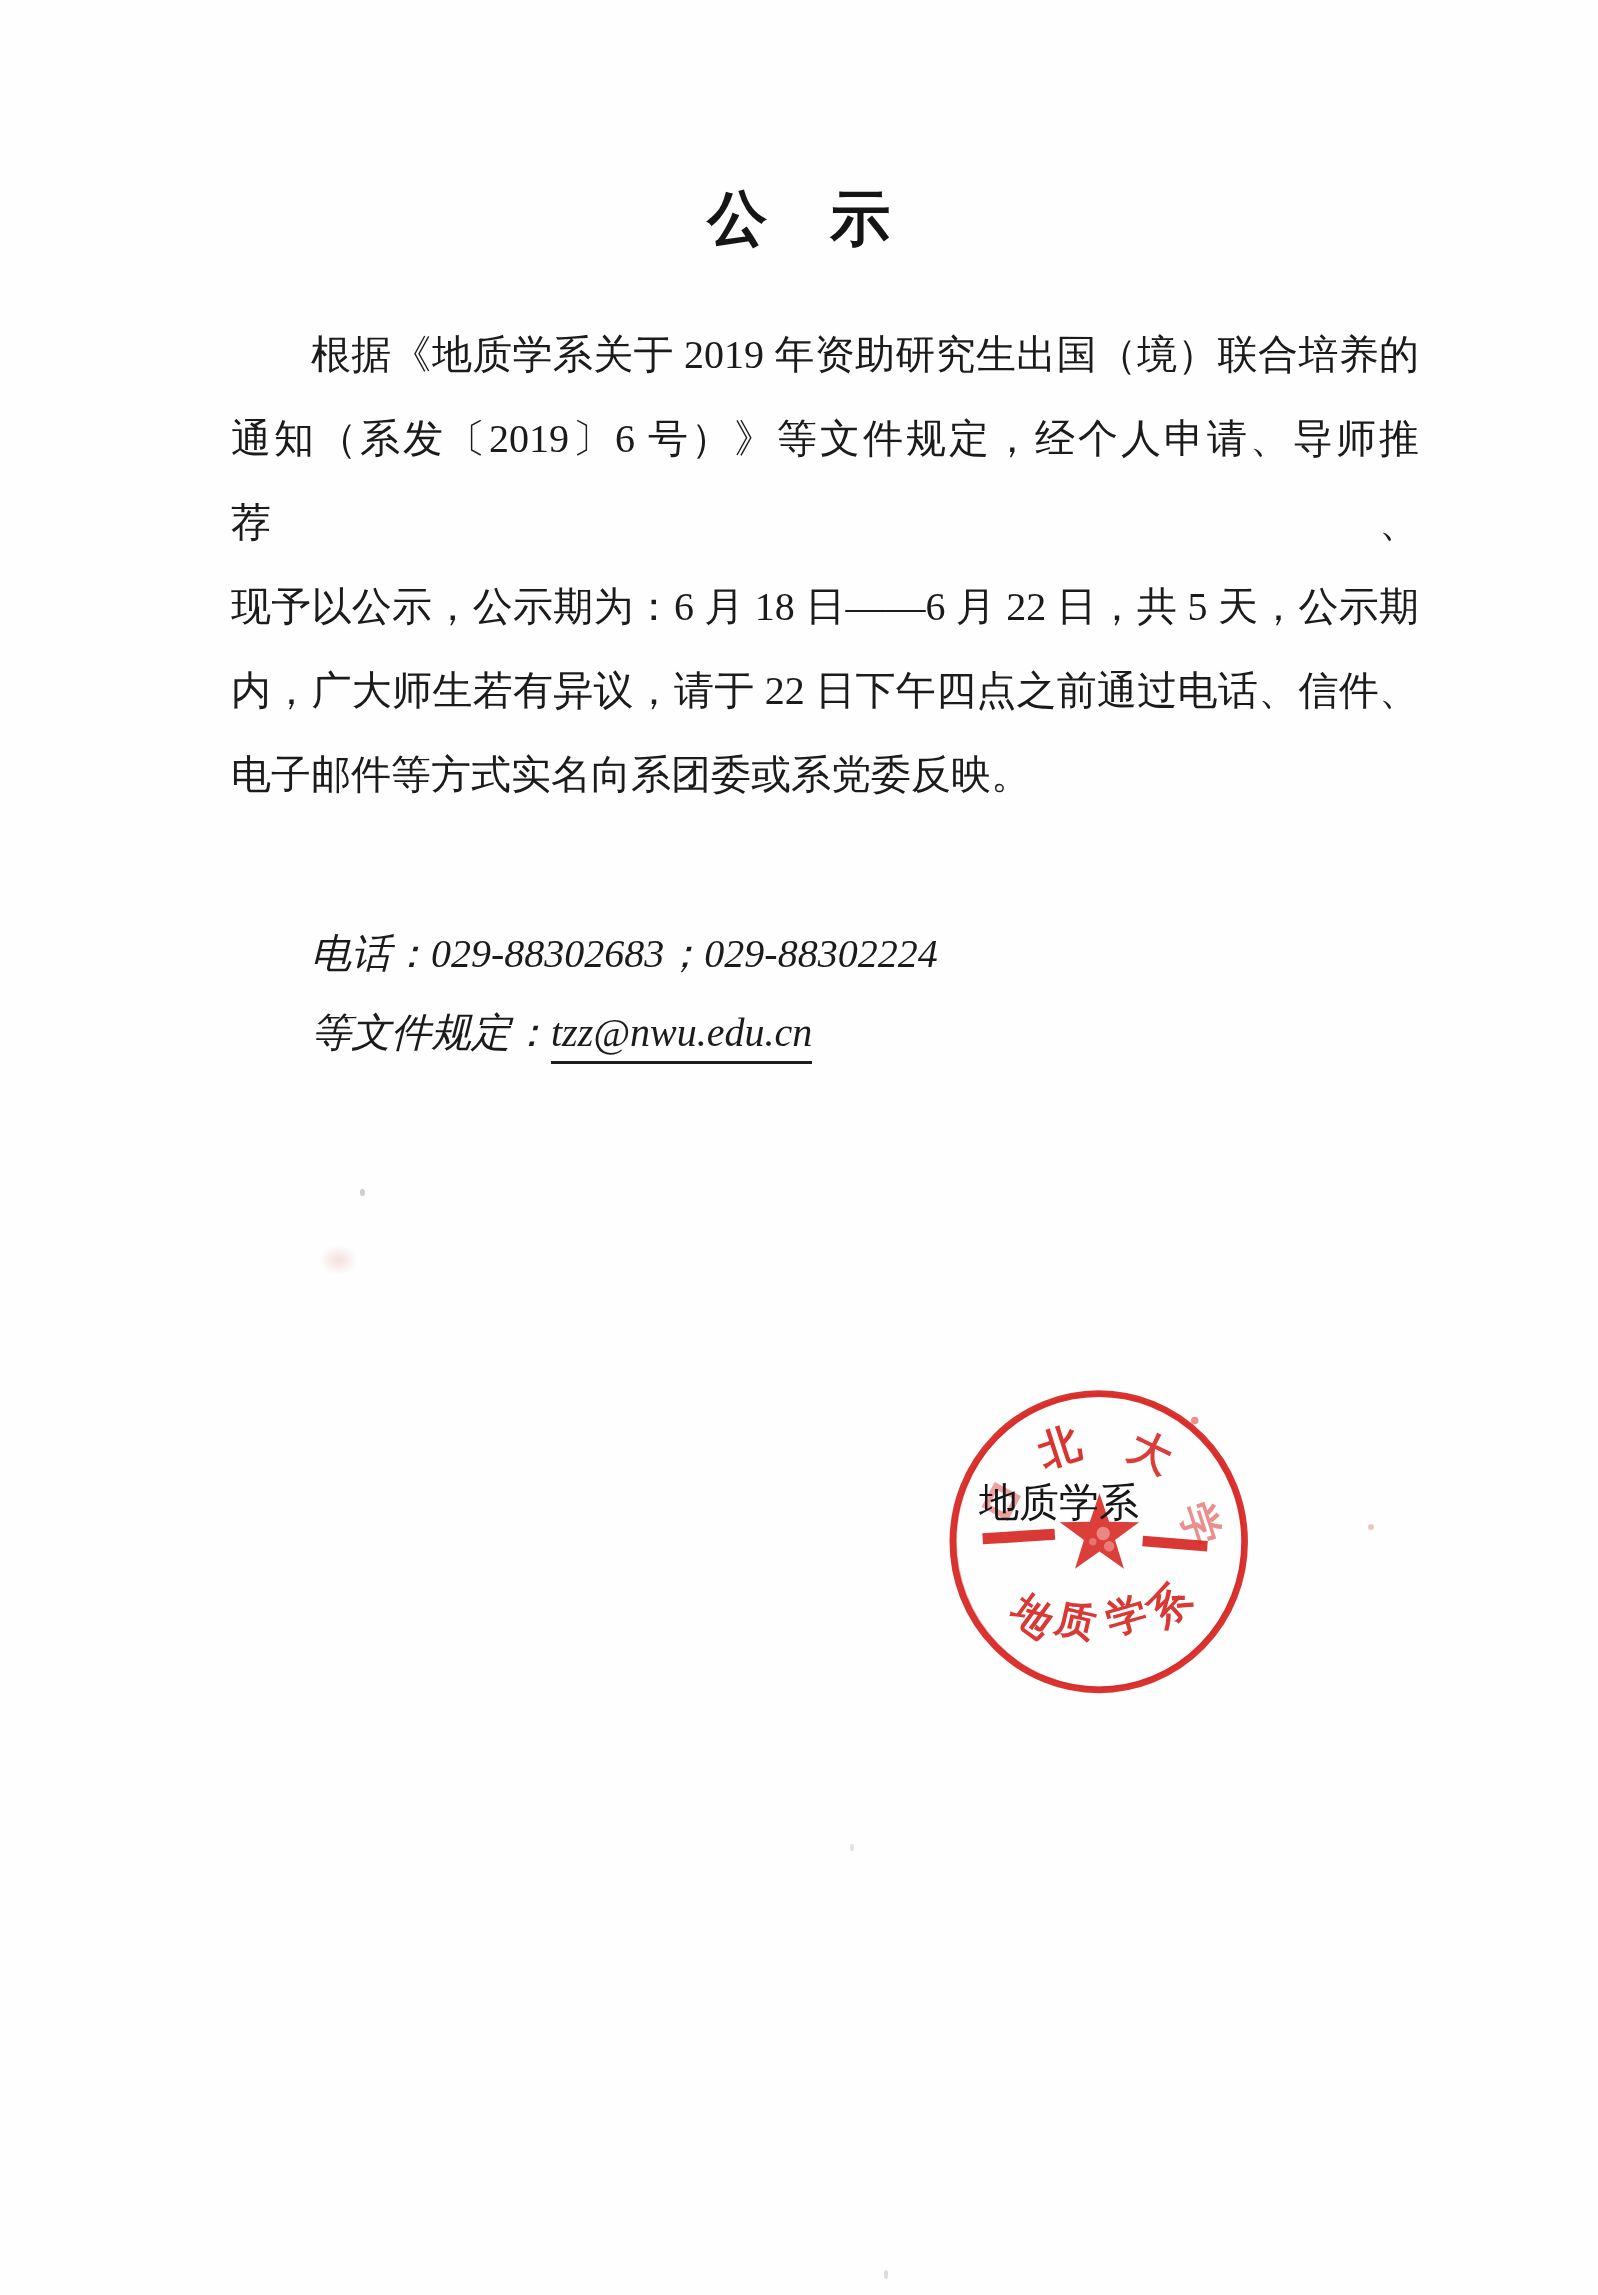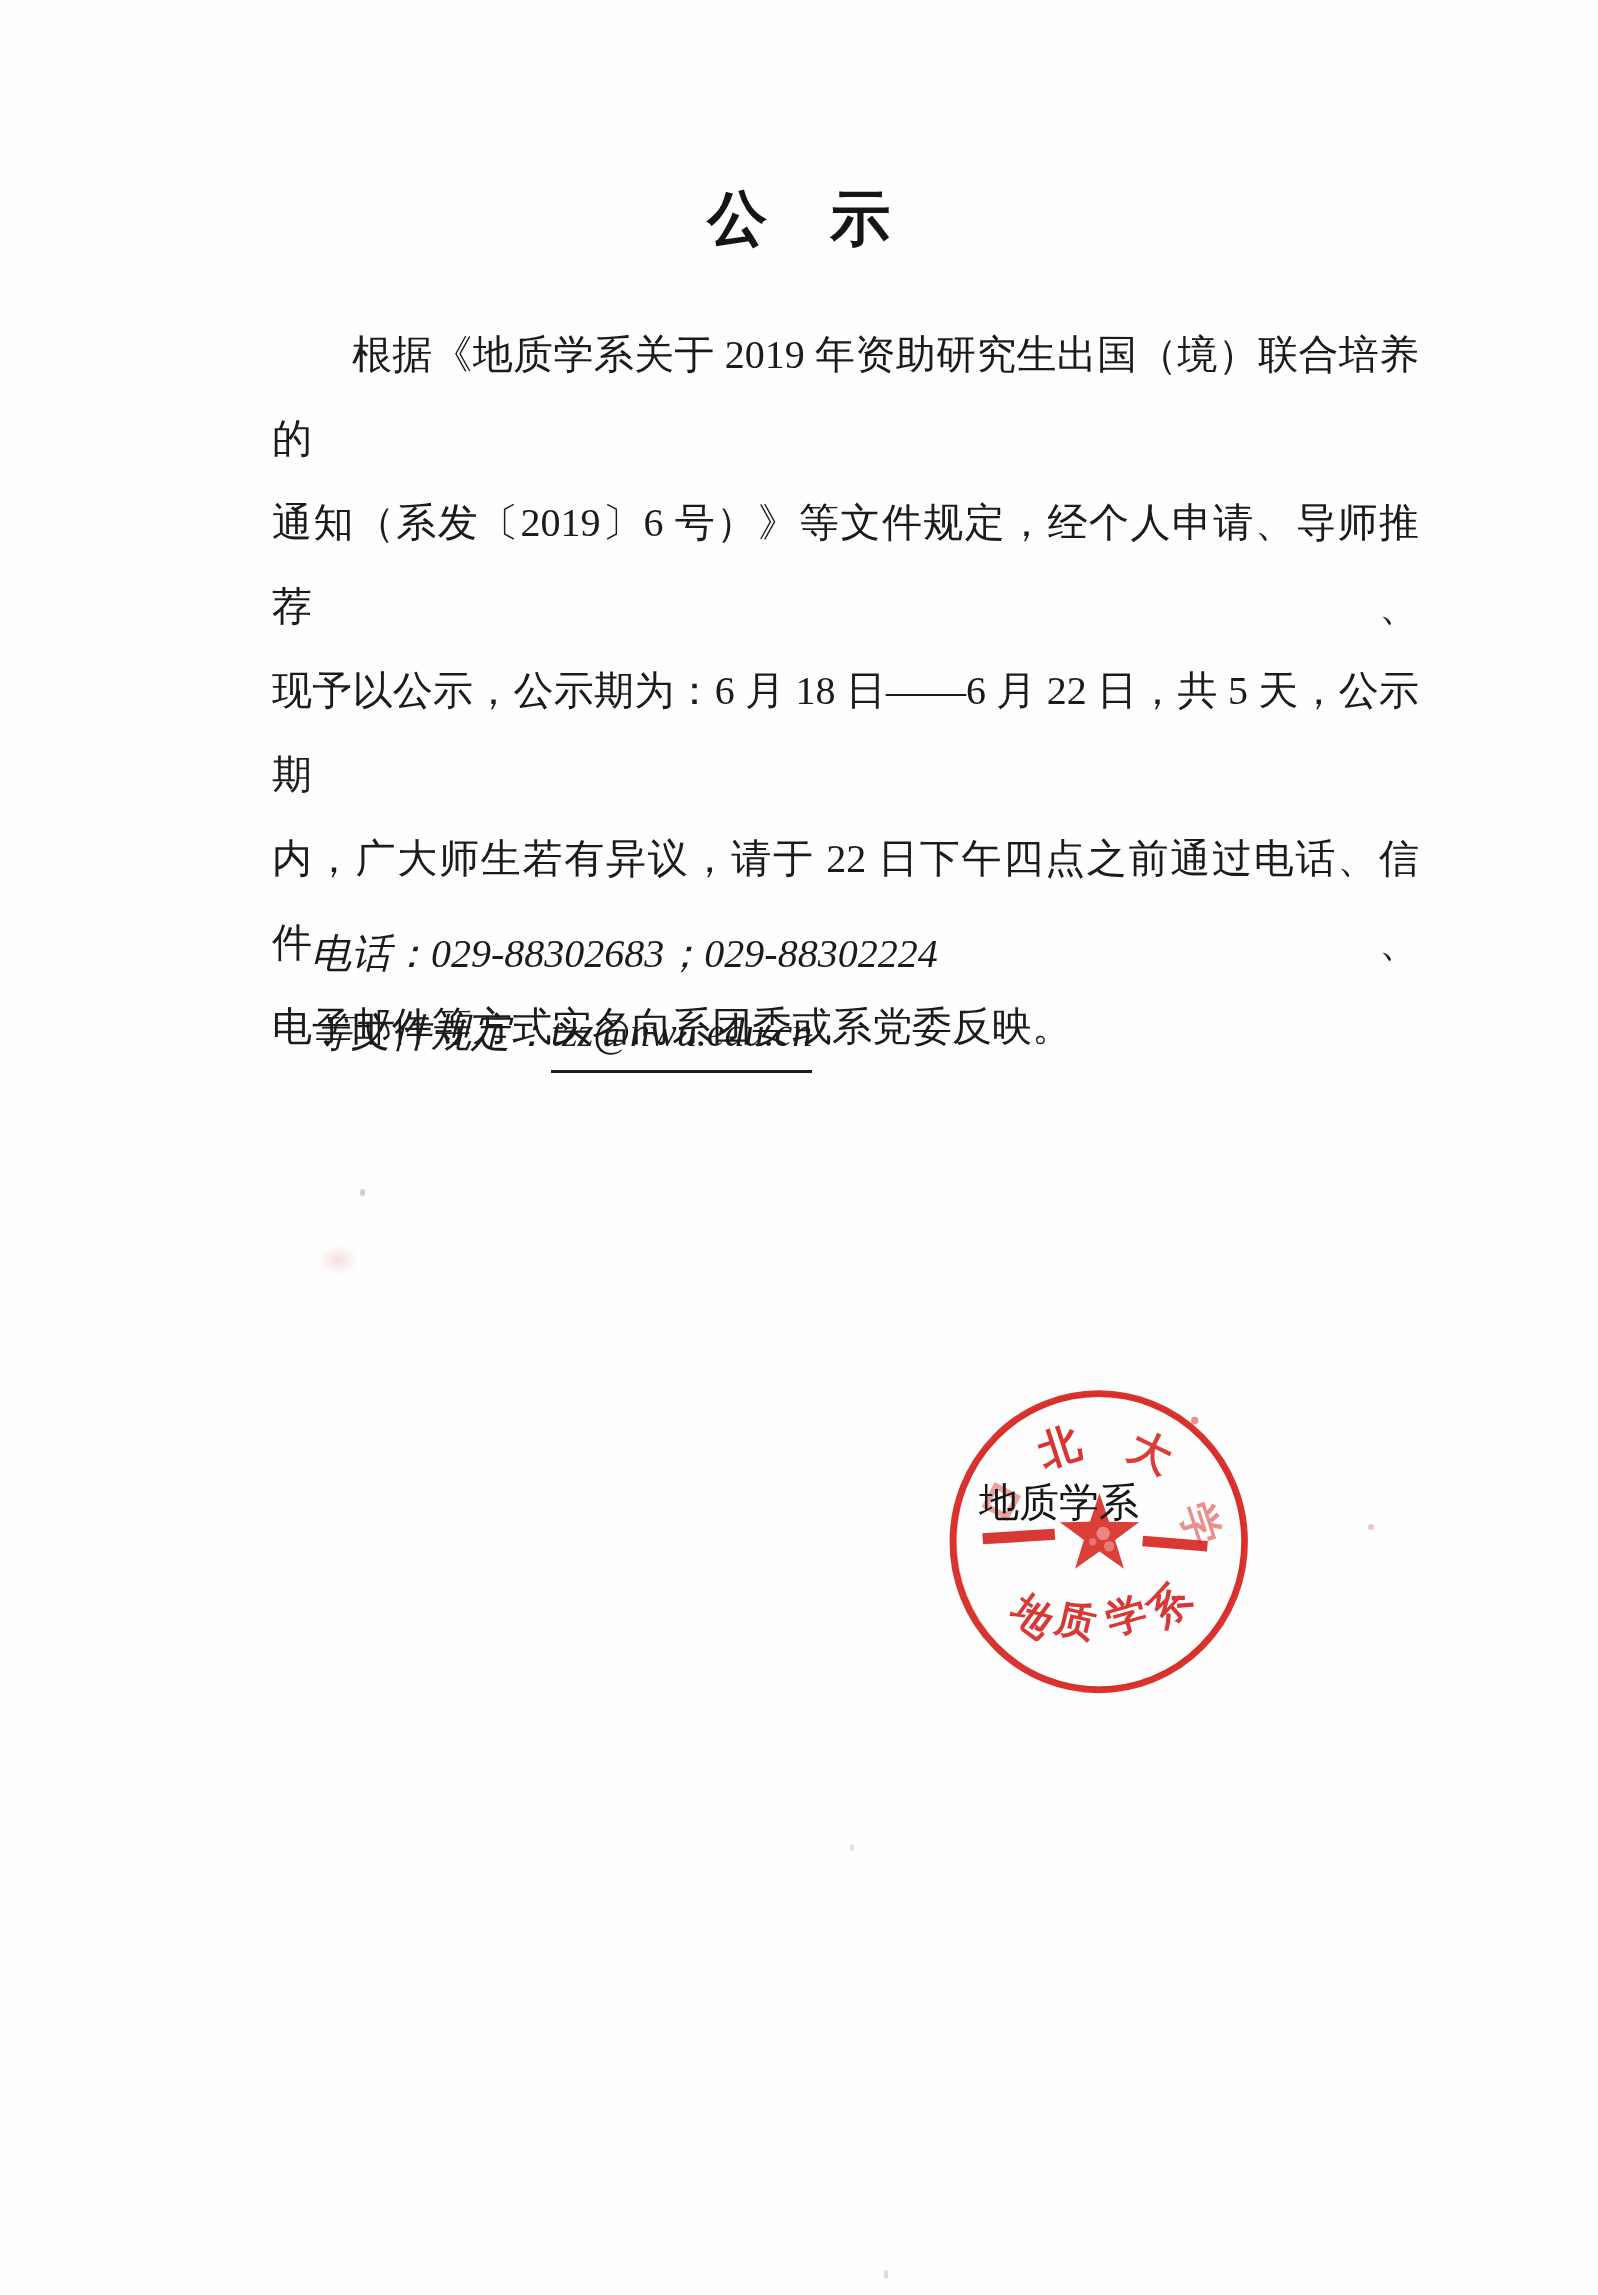--- a/index.html
+++ b/index.html
@@ -15,38 +15,38 @@
     position:absolute;left:0;right:0;top:167px;
     margin:12px;text-align:center;
     font-size:60px;font-weight:bold;letter-spacing:1.5px;
     color:#151515;
   }
   .body-block{
     position:absolute;left:231px;top:313px;width:1188px;
     font-size:40px;line-height:84px;
     color:#1b1b1b;
   }
-  .bline{white-space:nowrap;margin-left:41px;}
+  .bline{white-space:nowrap;}
   .bline.justify{
     white-space:normal;
     text-align:justify;
     text-align-last:justify;
   }
   .bline.indent{text-indent:2em;}
   .contact{
     position:absolute;left:231px;width:1188px;
     font-size:40px;line-height:60px;
     text-indent:2em;white-space:nowrap;color:#1b1b1b;font-style:italic;
   }
   .contact.phone{top:924px;}
   .contact.email{top:1003px;}
   .u{
     text-indent:0;
     border-bottom:3px solid #1d1d1d;
-    padding-bottom:15px;
+    padding-bottom:6px;
   }
   .sig-dept{
     position:absolute;left:979px;top:1475px;
     font-size:40px;color:#161616;letter-spacing:0px;z-index:5;
     white-space:nowrap;
     text-align:center;
   }
   .sig-date{
     position:absolute;left:939px;top:1557px;
     font-size:39px;color:#161616;z-index:5;white-space:nowrap;

